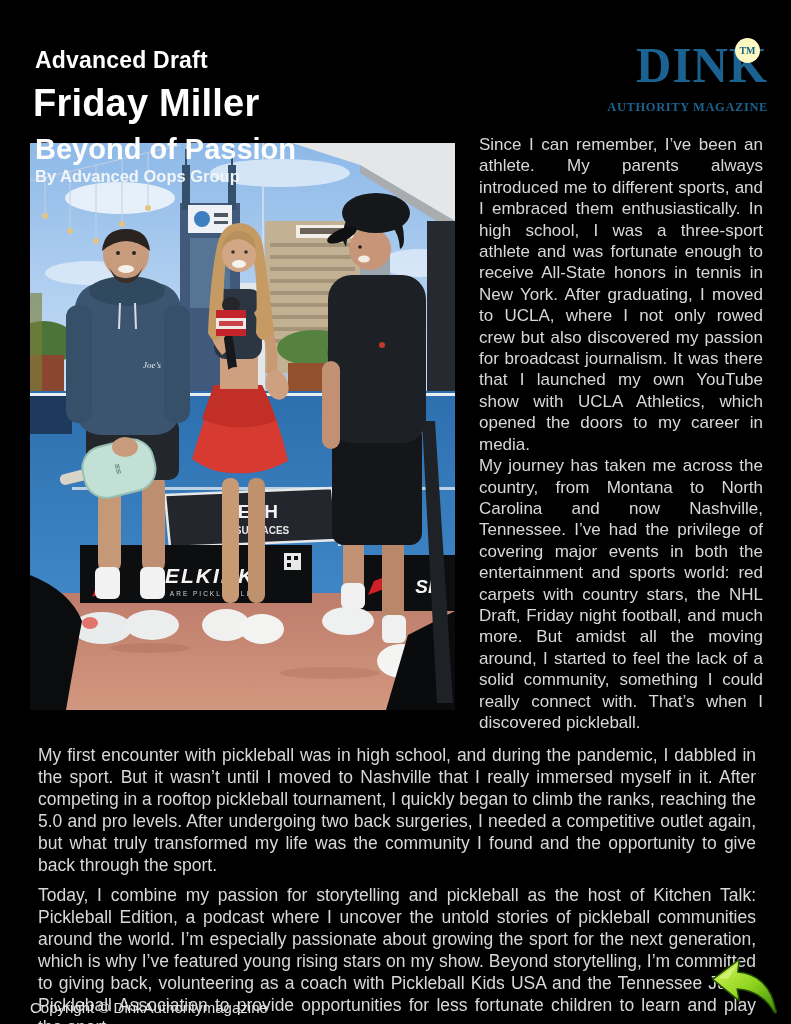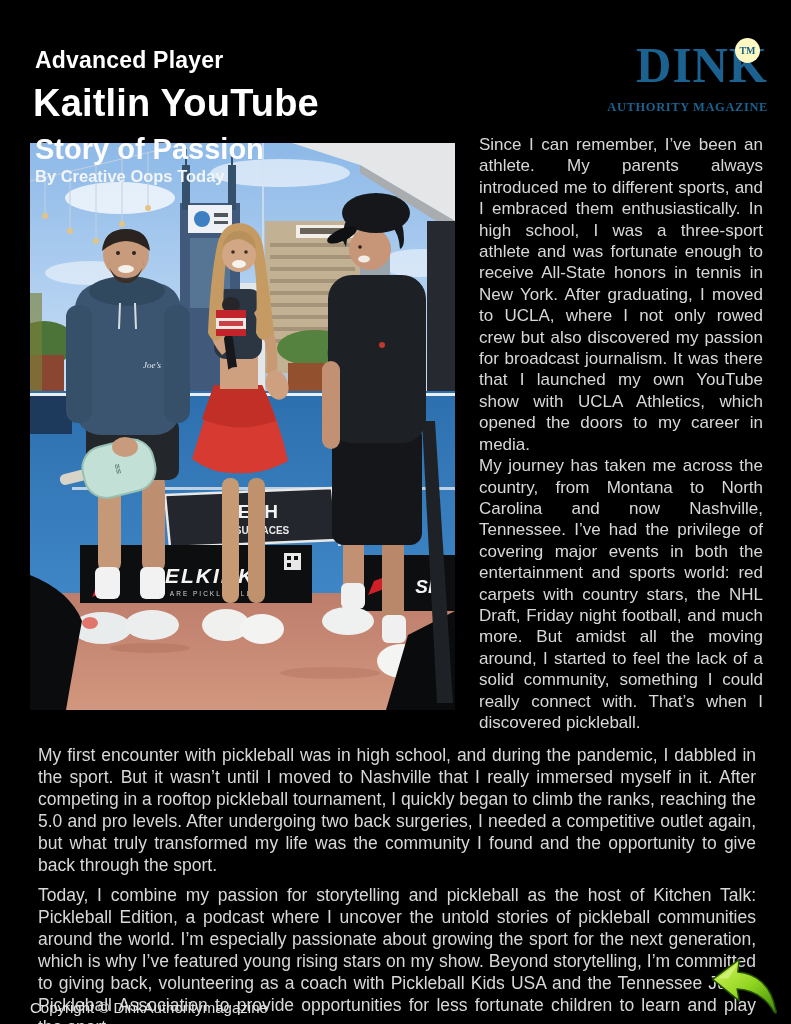--- a/index.html
+++ b/index.html
@@ -28,24 +28,24 @@
   .full-text{left:30px;top:736px;width:734px;color:#d8d8d8;font-size:17.5px;line-height:22px;}
   .full-text p{margin:8px;text-align:justify;}
   .copyright{left:30px;top:999px;font-size:15px;color:#e2e2e2;}
   .back-arrow{right:11px;bottom:8px;width:74px;height:60px;z-index:2;cursor:pointer;}
 </style>
 </head>
 <body>
 
 <div class="page">
 
-  <div class="abs kicker">Advanced Player</div>
-  <div class="abs title">Kaitlin YouTube</div>
-  <div class="abs subtitle">Story of Passion</div>
-  <div class="abs byline">By Creative Oops Today</div>
+  <div class="abs kicker">Advanced Draft</div>
+  <div class="abs title">Friday Miller</div>
+  <div class="abs subtitle">Beyond of Passion</div>
+  <div class="abs byline">By Advanced Oops Group</div>
 
   <div class="abs logo">
     <span class="wordmark">DINK</span>
     <span class="tm-badge">TM</span>
     <div class="tagline">AUTHORITY MAGAZINE</div>
   </div>
 
   <div class="abs photo">
     <svg width="425" height="567" viewBox="0 0 425 567">
       <defs>

